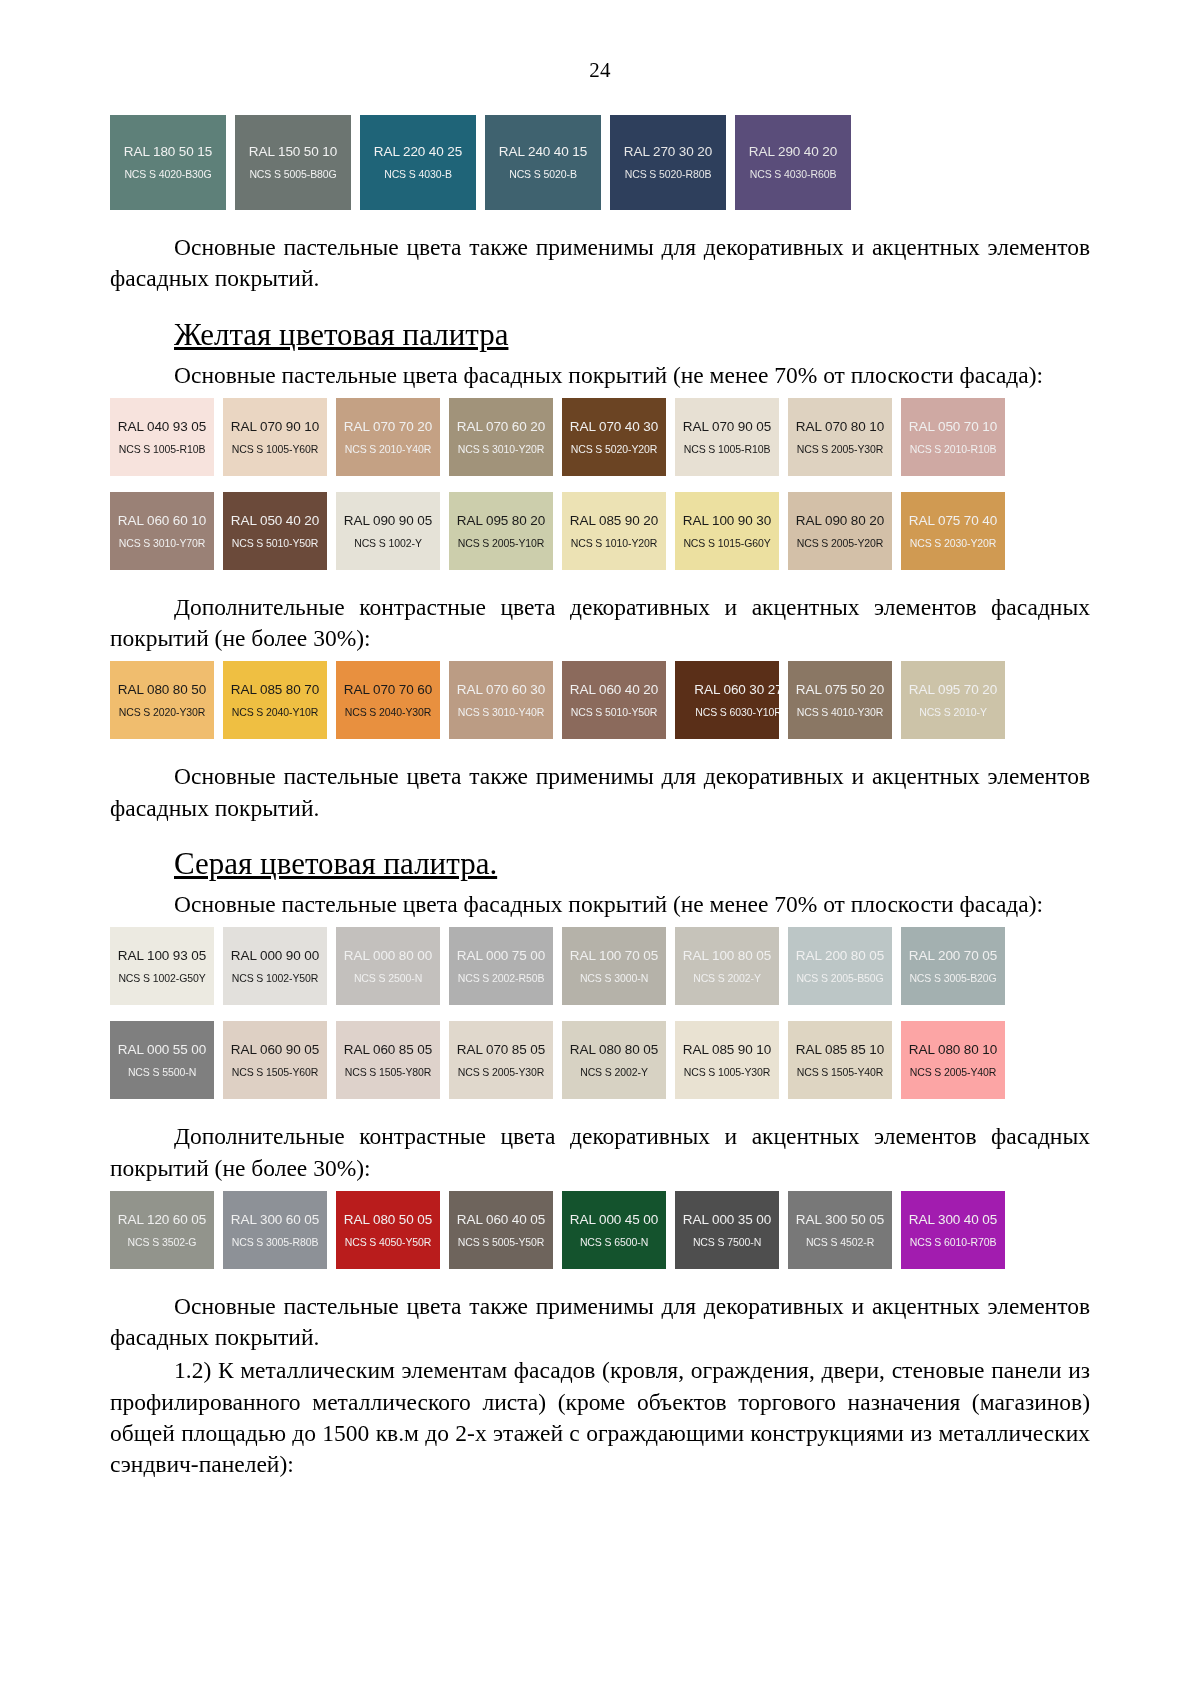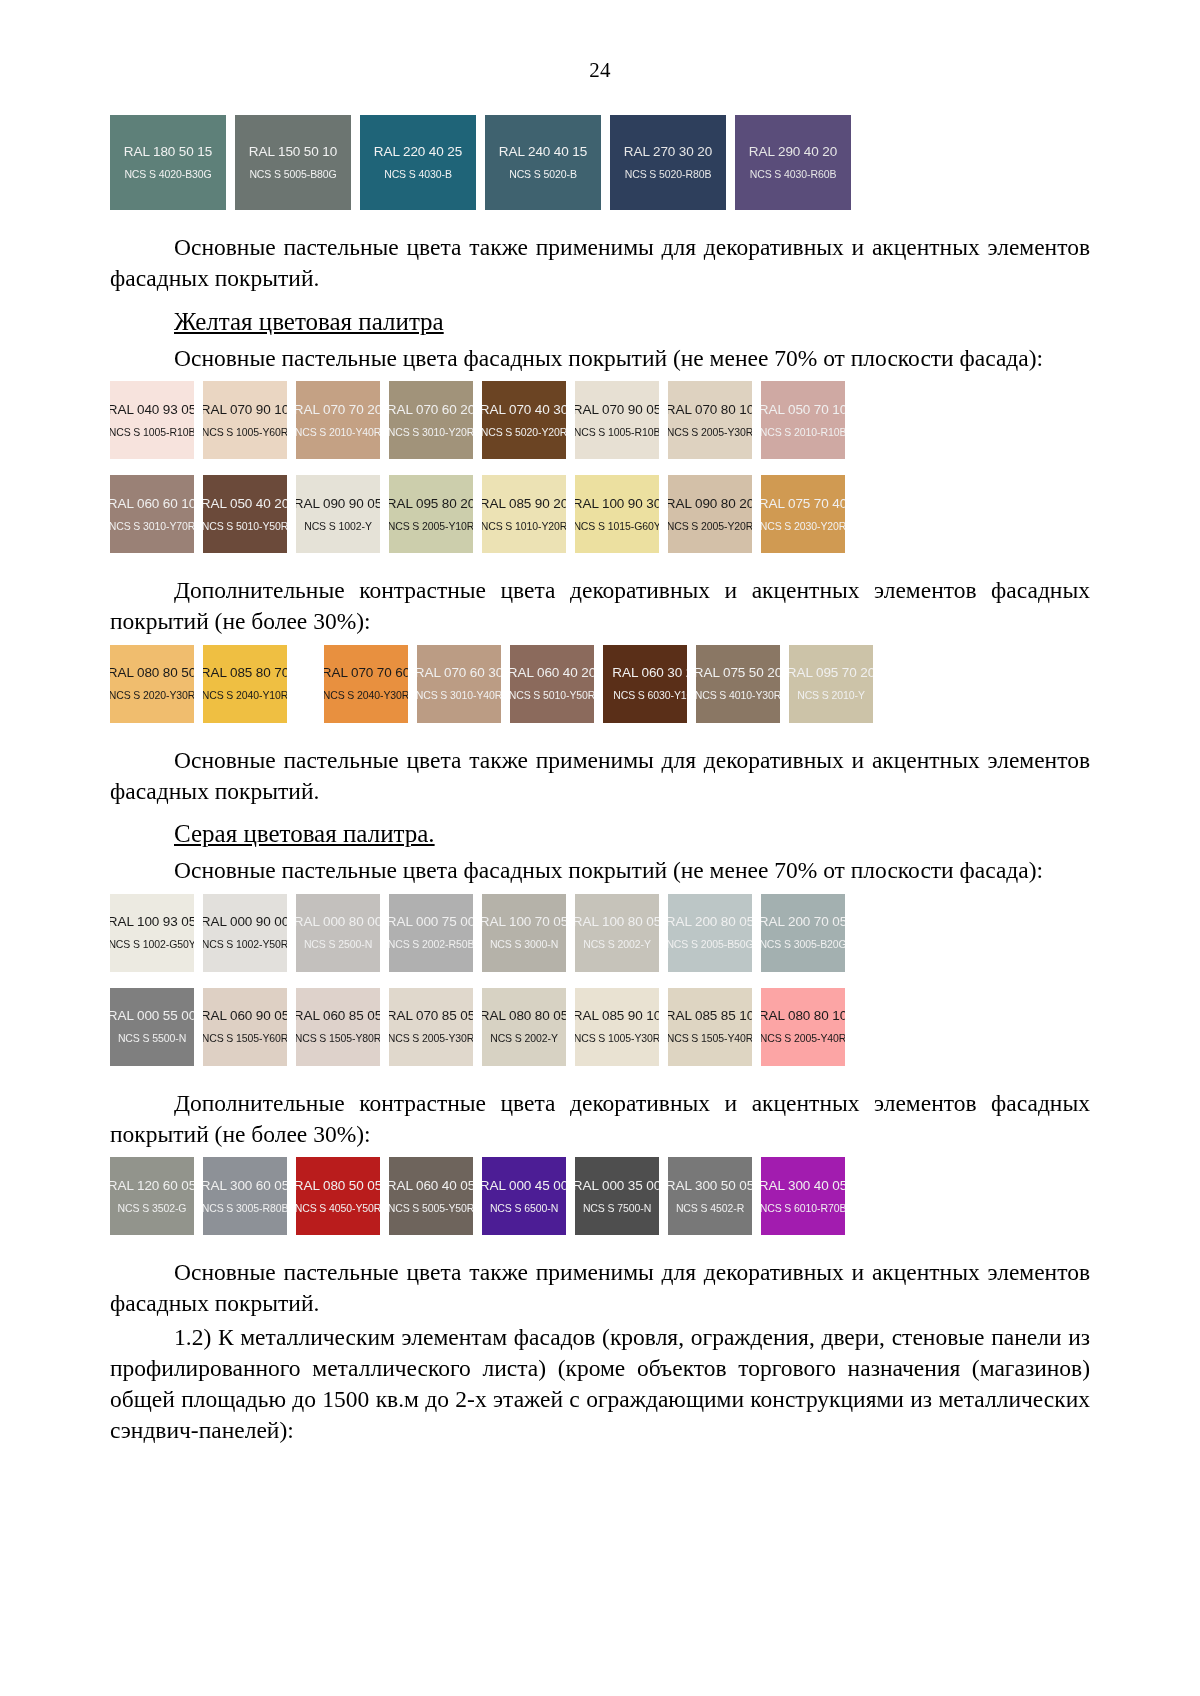--- a/index.html
+++ b/index.html
@@ -32,40 +32,40 @@
   p.body-text {
     font-size: 23.5px;
     line-height: 1.33;
     text-align: justify;
     text-justify: inter-word;
     margin: 0 0 2px 0;
     text-indent: 64px;
     font-family: "Liberation Serif", serif;
   }
   .heading-underline {
-    font-size: 25px;
+    font-size: 31px;
     line-height: 1.33;
-    margin: 10px 0 5px 0;
+    margin: 19px 0 5px 0;
     text-indent: 64px;
     font-family: "Liberation Serif", serif;
   }
   .heading-underline span.u {
     text-decoration: underline;
   }
 
   
   .swatch-grid {
     display: flex;
     flex-wrap: nowrap;
     gap: 9px;
     margin: 7px 0 0 0;
   }
   .swatch-grid.tight { margin-top: 16px; }
   .swatch {
-    width: 84px;
+    width: 104px;
     height: 78px;
     box-sizing: border-box;
     display: flex;
     flex-direction: column;
     justify-content: center;
     align-items: center;
     font-family: "Liberation Sans", sans-serif;
     overflow: hidden;
     flex: 0 0 auto;
   }
@@ -204,21 +204,21 @@
 
   <div class="swatch-grid" id="yellow-contrast-row">
       <div class="swatch" style="background: rgb(240, 189, 110); color: rgb(26, 26, 26);">
         <div class="ral">RAL 080 80 50</div>
         <div class="ncs">NCS S 2020-Y30R</div>
       </div>
       <div class="swatch" style="background: rgb(239, 191, 66); color: rgb(26, 26, 26);">
         <div class="ral">RAL 085 80 70</div>
         <div class="ncs">NCS S 2040-Y10R</div>
       </div>
-      <div class="swatch" style="background: rgb(232, 144, 63); color: rgb(26, 26, 26); margin-left: 28px;">
+      <div class="swatch" style="background: rgb(232, 144, 63); color: rgb(26, 26, 26);">
         <div class="ral">RAL 070 70 60</div>
         <div class="ncs">NCS S 2040-Y30R</div>
       </div>
       <div class="swatch" style="background: rgb(187, 156, 132); color: rgb(240, 240, 240);">
         <div class="ral">RAL 070 60 30</div>
         <div class="ncs">NCS S 3010-Y40R</div>
       </div>
       <div class="swatch" style="background: rgb(139, 106, 92); color: rgb(240, 240, 240);">
         <div class="ral">RAL 060 40 20</div>
         <div class="ncs">NCS S 5010-Y50R</div>
@@ -328,21 +328,21 @@
         <div class="ncs">NCS S 3005-R80B</div>
       </div>
       <div class="swatch" style="background: #b91c1c; color: rgb(240, 240, 240);">
         <div class="ral">RAL 080 50 05</div>
         <div class="ncs">NCS S 4050-Y50R</div>
       </div>
       <div class="swatch" style="background: rgb(110, 100, 92); color: rgb(240, 240, 240);">
         <div class="ral">RAL 060 40 05</div>
         <div class="ncs">NCS S 5005-Y50R</div>
       </div>
-      <div class="swatch" style="background: #4c1d95; color: rgb(240, 240, 240);">
+      <div class="swatch" style="background: #14532d; color: rgb(240, 240, 240);">
         <div class="ral">RAL 000 45 00</div>
         <div class="ncs">NCS S 6500-N</div>
       </div>
       <div class="swatch" style="background: rgb(78, 78, 78); color: rgb(240, 240, 240);">
         <div class="ral">RAL 000 35 00</div>
         <div class="ncs">NCS S 7500-N</div>
       </div>
       <div class="swatch" style="background: rgb(120, 120, 120); color: rgb(240, 240, 240);">
         <div class="ral">RAL 300 50 05</div>
         <div class="ncs">NCS S 4502-R</div>

